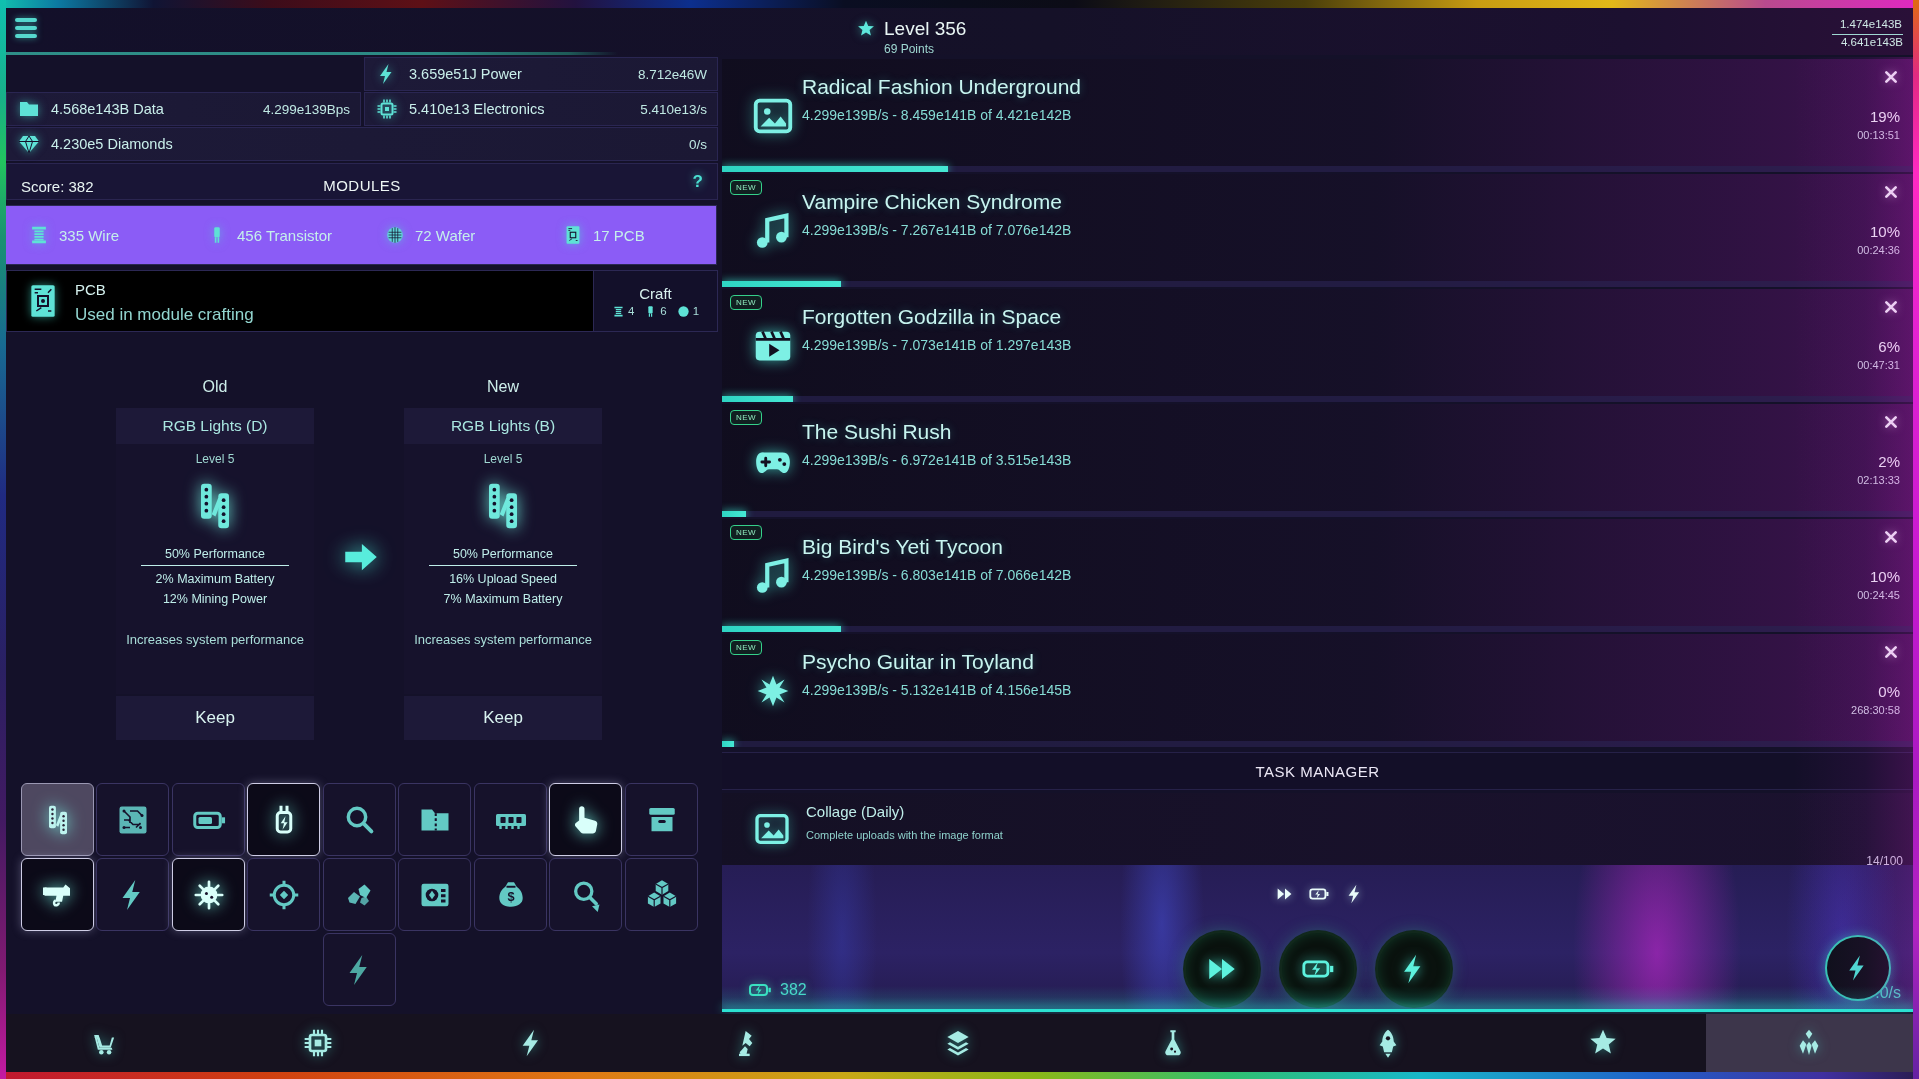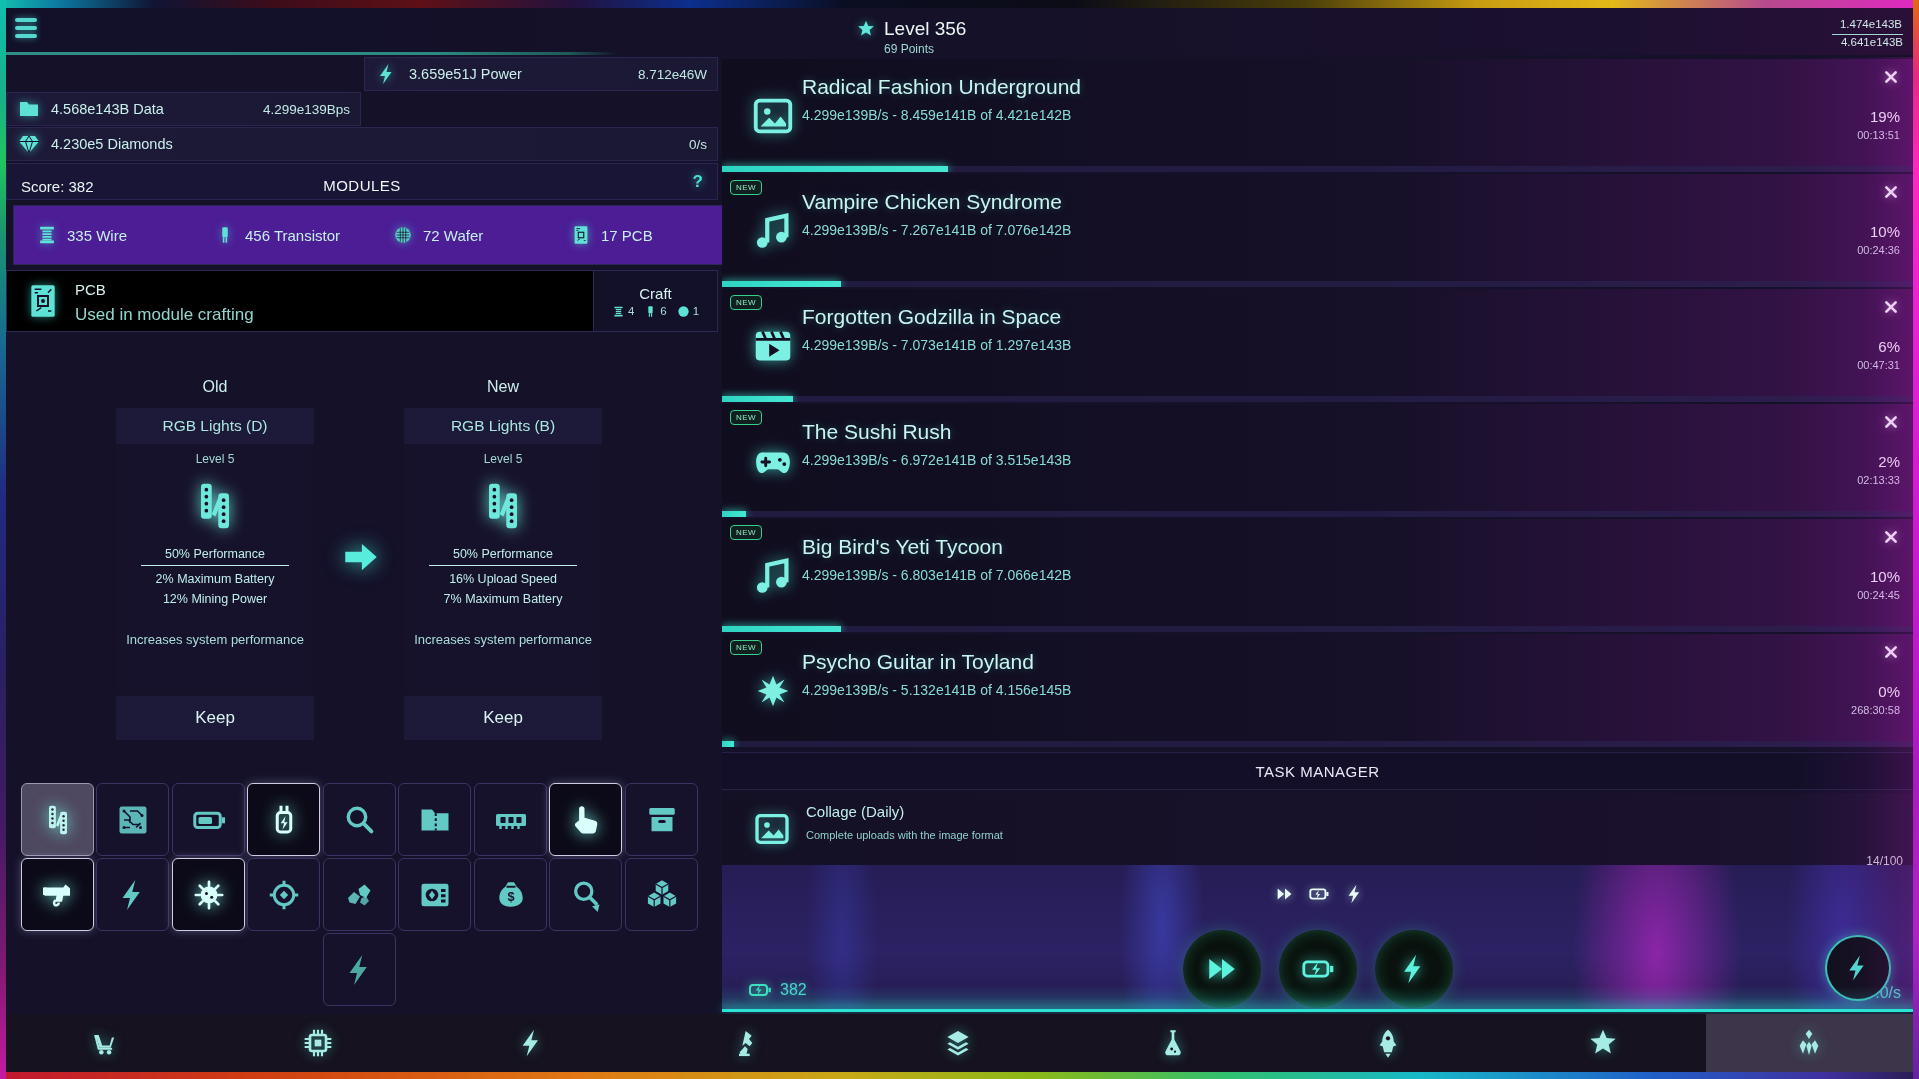--- a/index.html
+++ b/index.html
@@ -31,21 +31,21 @@
   #topdata{right:10px;top:9px;text-align:right;color:#cfe9e6;font-size:11.5px;line-height:1.35;}
   #topdata .frac-top{border-bottom:1px solid #9fd8d2;padding:0 1px 1px 8px;}
 
   
   .res-cell{height:34px;background:linear-gradient(90deg,#1d1a38,#1b1834);border:1px solid #2a2652;display:flex;align-items:center;padding:0 10px;color:#c9efeb;font-size:14.5px;}
   .res-cell .rate{margin-left:auto;color:#bfe8e3;font-size:13.5px;}
   .res-ic{width:24px;height:24px;color:#5ee2d6;margin-right:10px;flex:0 0 auto;}
   #score-row{left:6px;top:163px;width:712px;height:37px;background:#191536;border:1px solid #2a2550;display:flex;align-items:center;padding:0 14px;color:#e8f4f2;font-size:15px;}
   #modules-title{position:absolute;left:0;width:100%;text-align:center;color:#eef6f5;font-size:15px;letter-spacing:.5px;margin-top:8px;}
   #help-q{margin-left:auto;color:#4be0d2;font-weight:bold;font-size:17px;text-shadow:0 0 8px rgba(70,230,210,.8);z-index:2;}
-  #materials-row{left:13px;top:205px;width:712px;height:60px;background:#4c1d95;border:1px solid #2c2854;}
+  #materials-row{left:5px;top:205px;width:712px;height:60px;background:#8b5cf6;border:1px solid #2c2854;}
   .mat-item{position:absolute;top:0;height:58px;display:flex;align-items:center;gap:9px;color:#c5efeb;font-size:15px;}
   .mat-ic{width:22px;height:22px;color:#5ee2d6;}
   #craft-row{left:6px;top:270px;width:712px;height:62px;background:#000000;border:1px solid #2c2854;}
   #craft-btn{position:absolute;right:0;top:0;width:124px;height:60px;background:#13102a;border-left:1px solid #2c2854;display:flex;flex-direction:column;align-items:center;justify-content:center;gap:3px;cursor:pointer;}
   #craft-btn .craft-label{color:#d9f3f0;font-size:15px;}
   .cost{display:flex;align-items:center;gap:3px;color:#a8ddd8;font-size:11.5px;}
   .cost .mat-ic{width:13px;height:13px;}
 
   
   .cmp-head{color:#cdeeea;font-size:16px;text-align:center;}
@@ -147,20 +147,29 @@
       </svg>
     <span>3.659e51J Power</span>
     <span class="rate">8.712e46W</span>
   </div>
   <div class="abs res-cell" style="left:6px;top:92px;width:355px;">
     <svg class="res-ic glow" viewBox="0 0 24 24">
         <path fill="currentColor" d="M3 5h7l2 2.5h9V19H3z"></path>
       </svg>
     <span>4.568e143B Data</span>
     <span class="rate">4.299e139Bps</span>
+  </div>
+  <div class="abs res-cell" style="left:364px;top:92px;width:354px;">
+    <svg class="res-ic glow" viewBox="0 0 24 24">
+        <rect x="6.5" y="6.5" width="11" height="11" rx="1.5" fill="none" stroke="currentColor" stroke-width="2"></rect>
+        <rect x="10" y="10" width="4" height="4" fill="currentColor"></rect>
+        <path stroke="currentColor" stroke-width="1.6" d="M9 2.5v3M12 2.5v3M15 2.5v3M9 18.5v3M12 18.5v3M15 18.5v3M2.5 9h3M2.5 12h3M2.5 15h3M18.5 9h3M18.5 12h3M18.5 15h3"></path>
+      </svg>
+    <span>5.410e13 Electronics</span>
+    <span class="rate">5.410e13/s</span>
   </div>
   <div class="abs res-cell" style="left:6px;top:127px;width:712px;">
     <svg class="res-ic glow" viewBox="0 0 24 24">
         <path fill="currentColor" d="M6 4h12l4 5.5L12 21 2 9.5z"></path>
         <path stroke="#14102a" stroke-width="1" fill="none" d="M2 9.5h20M8.5 9.5L12 21l3.5-11.5L12 4z"></path>
       </svg>
     <span>4.230e5 Diamonds</span>
     <span class="rate">0/s</span>
   </div>
 

